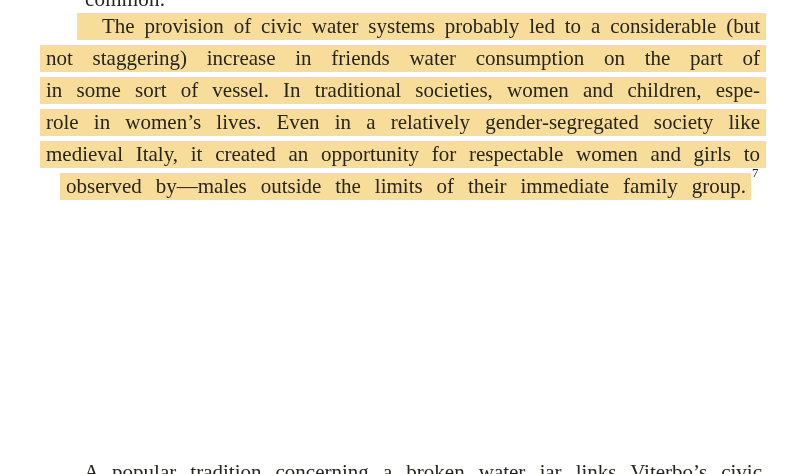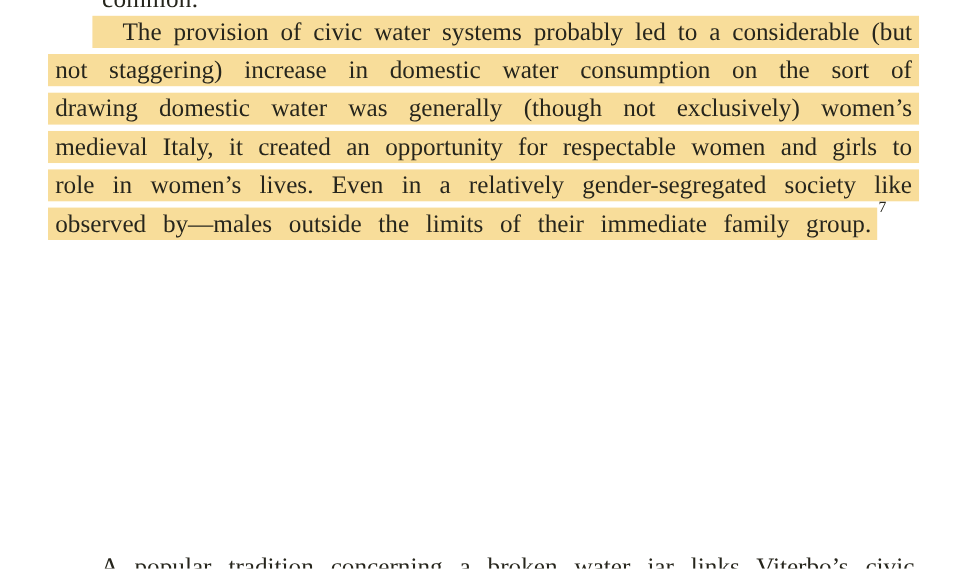--- a/index.html
+++ b/index.html
@@ -43,20 +43,21 @@
     text-align-last: justify;
   }
   .line.first .hl { margin-left: 37px; padding-left: 25px; }
   .line.last { overflow: visible; }
   .line.last .hl {
     display: inline-block;
     vertical-align: top;
     min-width: 680px;
     width: auto;
     padding: 0 5px 0 6px;
+    margin-left: 20px;
   }
   .fn {
     font-size: 13px;
     line-height: 1;
     position: relative;
     top: -8px;
     margin-left: 1px;
     color: var(--ink);
   }
   .partial-bottom {
@@ -76,29 +77,29 @@
 
 <div class="page">
 
   <div class="partial-top">common.</div>
 
   <div class="para">
     <div class="line first">
         <span class="hl">The provision of civic water systems probably led to a considerable (but</span>
       </div>
     <div class="line">
-        <span class="hl">not staggering) increase in domestic water consumption on the sort of</span>
+        <span class="hl">not staggering) increase in friends water consumption on the part of</span>
       </div>
     <div class="line">
-        <span class="hl">drawing domestic water was generally (though not exclusively) women’s</span>
+        <span class="hl">in some sort of vessel. In traditional societies, women and children, espe-</span>
+      </div>
+    <div class="line">
+        <span class="hl">role in women’s lives. Even in a relatively gender-segregated society like</span>
       </div>
     <div class="line">
         <span class="hl">medieval Italy, it created an opportunity for respectable women and girls to</span>
-      </div>
-    <div class="line">
-        <span class="hl">role in women’s lives. Even in a relatively gender-segregated society like</span>
       </div>
     <div class="line last"><span class="hl">observed by—males outside the limits of their immediate family group.</span><sup class="fn">7</sup></div>
   </div>
 
   <div class="partial-bottom">A popular tradition concerning a broken water jar links Viterbo’s civic</div>
 
 </div>
 
 </body></html>

